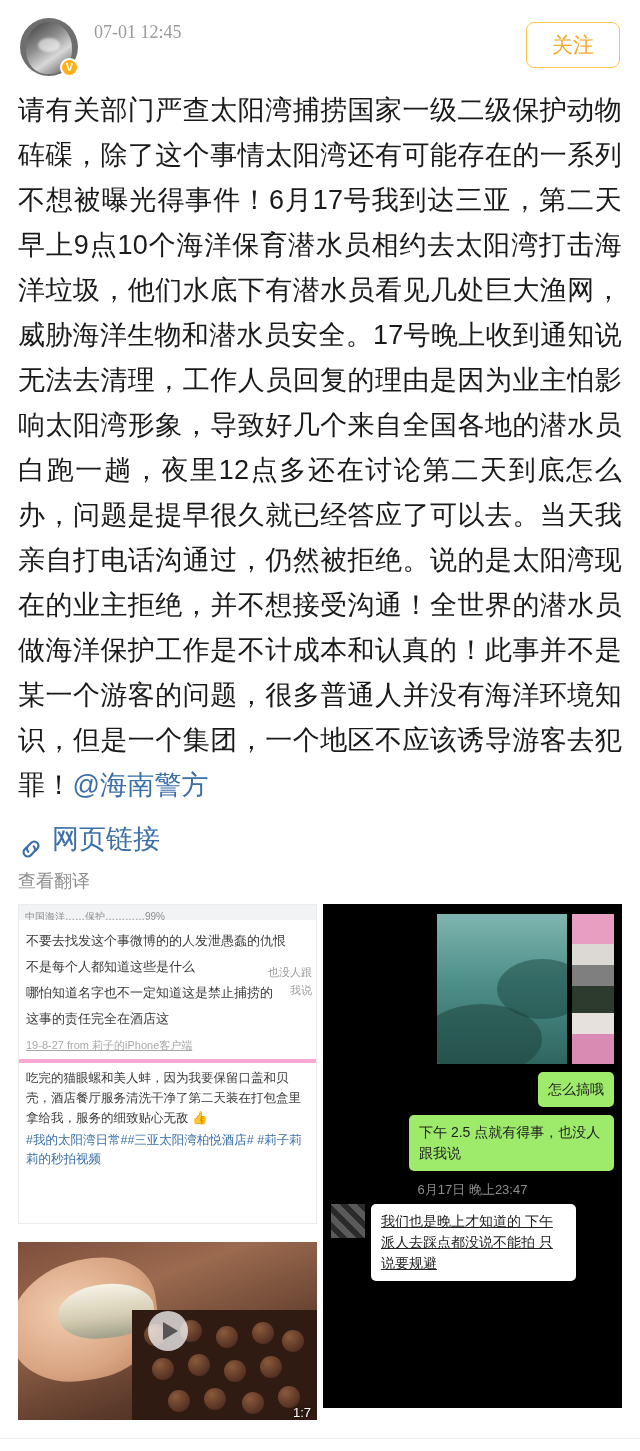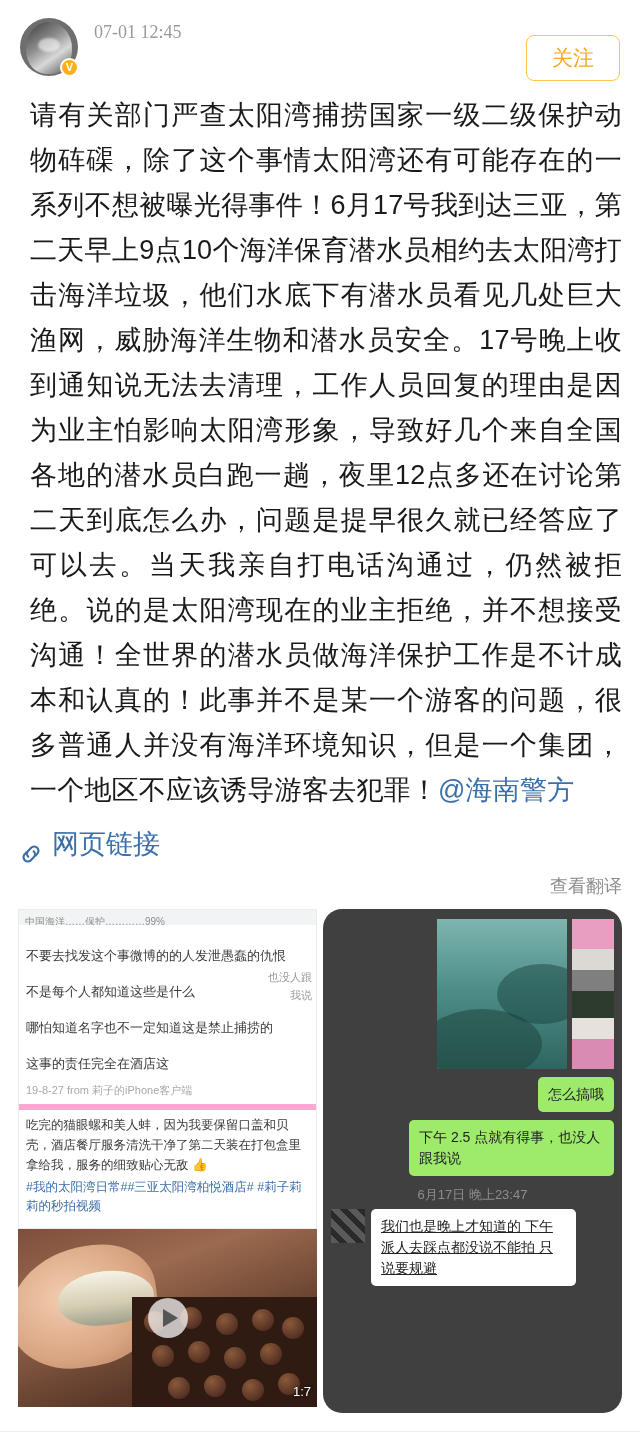--- a/index.html
+++ b/index.html
@@ -91,36 +91,36 @@
   }
   .post-time {
     margin-top: 0;
     font-size: 18px;
     color: #9a9a9a;
     line-height: 24px;
     font-family: Liberation Serif, serif;
   }
   .follow-btn {
     flex: 0 0 auto;
-    margin-top: 17px;
+    margin-top: 4px;
     width: 94px;
     height: 46px;
     border: 1px solid #ffc34d;
     border-radius: 8px;
     color: #f5a623;
     font-size: 21px;
     line-height: 44px;
     text-align: center;
     background: #ffffff;
     box-sizing: border-box;
   }
 
   
   .post-body {
-    padding: 6px 18px 0 30px;
+    padding: 6px 18px 0 18px;
     font-size: 27px;
     line-height: 45px;
     color: #1a1a1a;
     letter-spacing: 0.2px;
     text-align: justify;
   }
   .mention {
     color: #3b6fa8;
   }
   .weblink {
@@ -138,34 +138,33 @@
     width: 26px;
     height: 26px;
     position: relative;
     flex: 0 0 26px;
   }
   .translate {
     padding: 8px 18px 10px 18px;
     font-size: 18px;
     color: #8f8f8f;
     line-height: 26px;
-    text-align: right;
   }
 
   
   .media {
     display: flex;
     gap: 6px;
     padding: 0 18px;
   }
   .media-col {
     flex: 1 1 50%;
     display: flex;
     flex-direction: column;
-    gap: 0;
+    gap: 18px;
   }
   .shot-left {
     position: relative;
     height: 320px;
     background: #ffffff;
     border: 1px solid #ececec;
     box-sizing: border-box;
     overflow: hidden;
     font-size: 13px;
     color: #3a3a3a;
@@ -178,27 +177,28 @@
     color: #8d8d8d;
     padding: 1px 6px;
     box-sizing: border-box;
     overflow: hidden;
     white-space: nowrap;
   }
   .shot-left .txt {
     padding: 5px 7px 0 7px;
   }
   .shot-left .txt p {
-    margin: 15px 0 2px 0;
+    margin: 5px 0 2px 0;
   }
   .shot-left .meta {
     color: #a8a8a8;
     font-size: 11px;
     padding: 4px 7px 3px 7px;
-    border-bottom: 6px solid #f9a8d4;
+    border-bottom: 4px solid #f9a8d4;
+    text-decoration: underline;
   }
   .shot-left .txt2 {
     padding: 5px 7px 0 7px;
     font-size: 12.5px;
     line-height: 20px;
   }
   .shot-left .tags {
     padding: 3px 7px 0 7px;
     color: #3b6fa8;
     font-size: 12.5px;
@@ -272,38 +272,37 @@
     position: absolute;
     left: 15px;
     top: 11px;
     border-left: 15px solid #555;
     border-top: 9px solid transparent;
     border-bottom: 9px solid transparent;
   }
   .video-thumb .dur {
     position: absolute;
     right: 6px;
-    bottom: 8px;
+    bottom: 0;
     color: #ffffff;
     font-size: 13px;
     text-shadow: 0 0 3px rgba(0,0,0,.7);
   }
 
   
   .chat {
     position: relative;
     height: 504px;
-    background: #404040;
+    background: #000000;
     overflow: hidden;
     font-size: 14px;
     line-height: 21px;
     color: #222;
     box-sizing: border-box;
     padding: 10px 8px;
-    border-radius: 19px;
   }
   .chat .photo-row {
     display: flex;
     gap: 5px;
     justify-content: flex-end;
     margin-bottom: 8px;
   }
   .chat .underwater {
     width: 130px;
     height: 150px;

